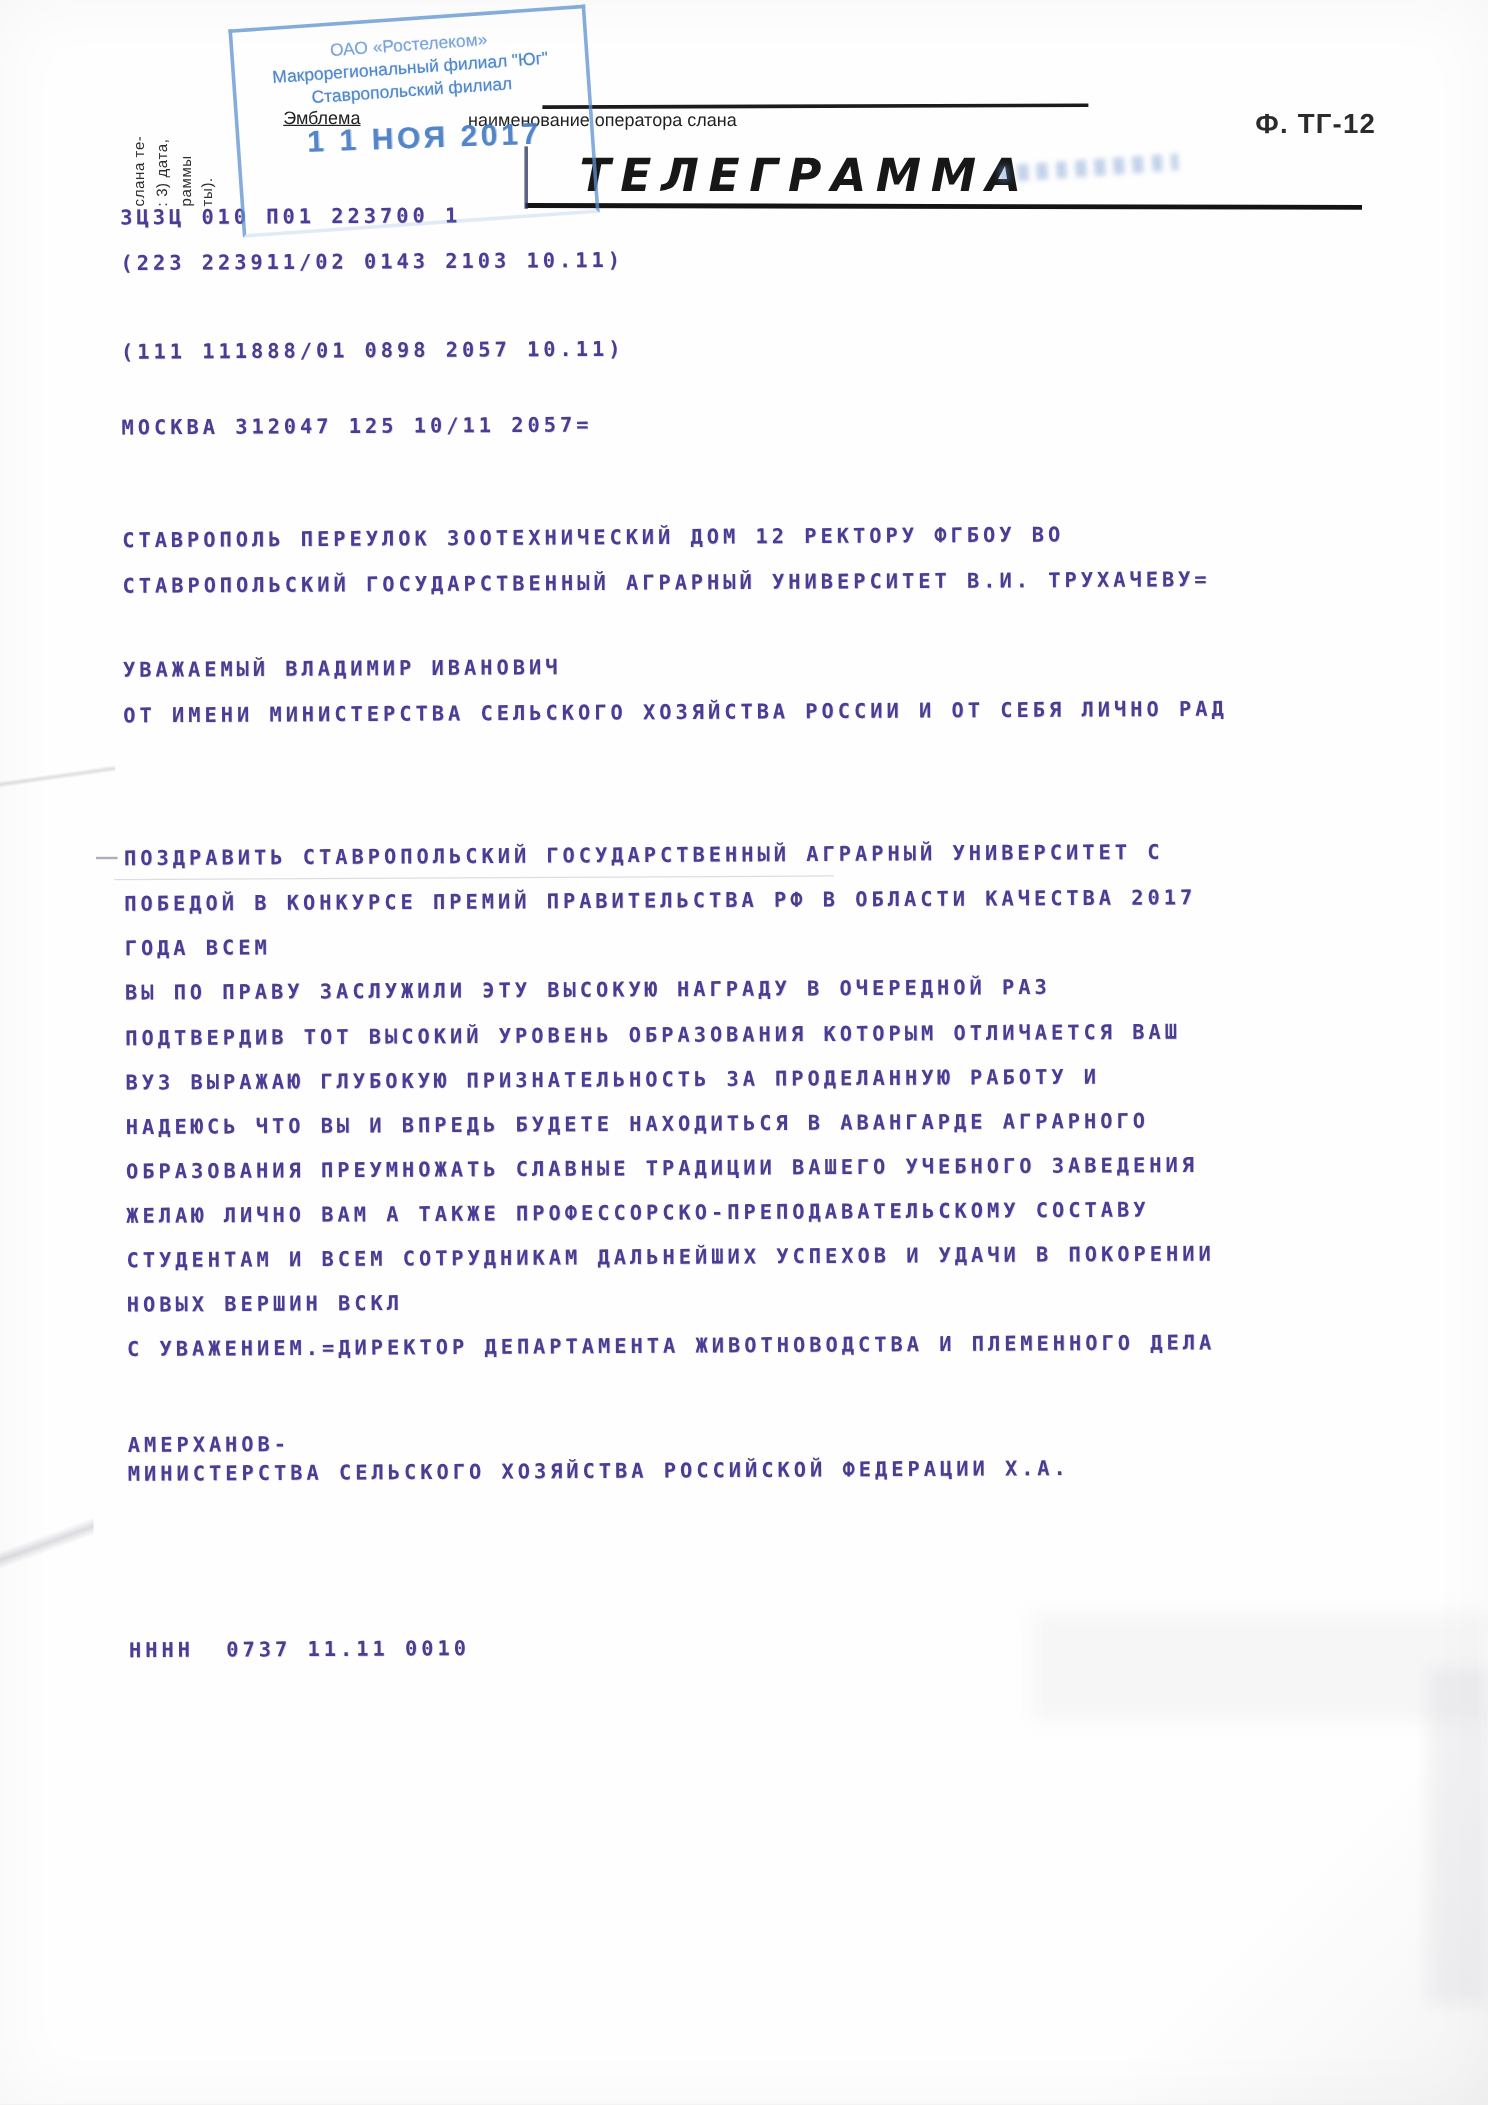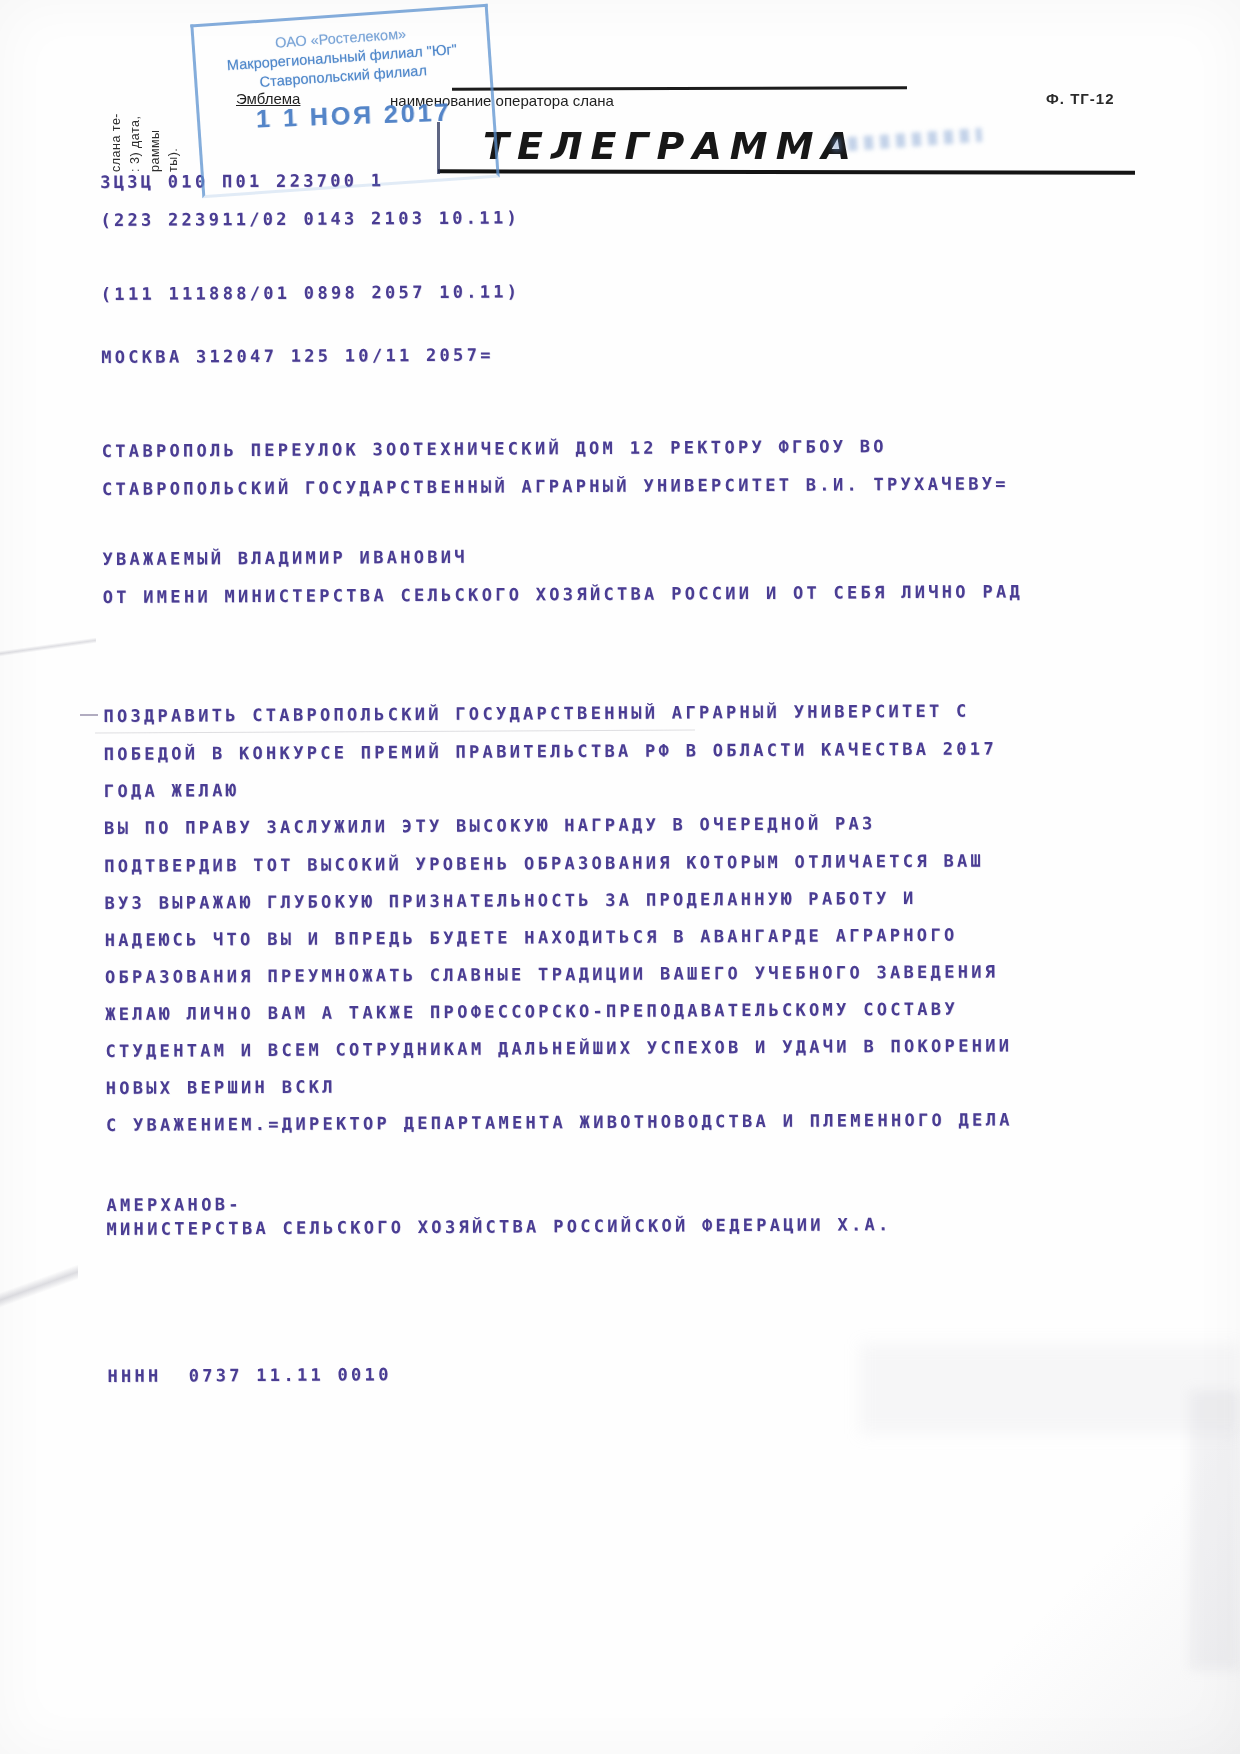--- a/index.html
+++ b/index.html
@@ -9,21 +9,21 @@
     margin:0 auto;
     background:#fefefe;
     overflow:hidden;
     font-family:"Liberation Sans", sans-serif;
     box-shadow: inset 0 0 60px rgba(0,0,0,0.035);
   }
 
   
   .form-code{
     position:absolute;left:1046px;top:90px;
-    font-size:15px;font-weight:700;color:#2b2b2b;letter-spacing:1px;
+    font-size:23px;font-weight:700;color:#2b2b2b;letter-spacing:1px;
   }
   .emblem-label{
     position:absolute;left:236px;top:90px;
     font-size:15px;color:#1f1f1f;text-decoration:underline;
   }
   .operator-label{
     position:absolute;left:390px;top:92px;
     font-size:15px;color:#1f1f1f;
   }
   .operator-rule{
@@ -165,21 +165,21 @@
     <div class="tg-line" style="top:172px">ЗЦЗЦ 010 П01 223700 1</div>
     <div class="tg-line" style="top:210px">(223 223911/02 0143 2103 10.11)</div>
     <div class="tg-line" style="top:284px">(111 111888/01 0898 2057 10.11)</div>
     <div class="tg-line" style="top:347px">МОСКВА 312047 125 10/11 2057=</div>
     <div class="tg-line" style="top:441px">СТАВРОПОЛЬ ПЕРЕУЛОК ЗООТЕХНИЧЕСКИЙ ДОМ 12 РЕКТОРУ ФГБОУ ВО</div>
     <div class="tg-line" style="top:479px">СТАВРОПОЛЬСКИЙ ГОСУДАРСТВЕННЫЙ АГРАРНЫЙ УНИВЕРСИТЕТ В.И. ТРУХАЧЕВУ=</div>
     <div class="tg-line" style="top:549px">УВАЖАЕМЫЙ ВЛАДИМИР ИВАНОВИЧ</div>
     <div class="tg-line" style="top:587px">ОТ ИМЕНИ МИНИСТЕРСТВА СЕЛЬСКОГО ХОЗЯЙСТВА РОССИИ И ОТ СЕБЯ ЛИЧНО РАД</div>
     <div class="tg-line" style="top:706px">ПОЗДРАВИТЬ СТАВРОПОЛЬСКИЙ ГОСУДАРСТВЕННЫЙ АГРАРНЫЙ УНИВЕРСИТЕТ С</div>
     <div class="tg-line" style="top:744px">ПОБЕДОЙ В КОНКУРСЕ ПРЕМИЙ ПРАВИТЕЛЬСТВА РФ В ОБЛАСТИ КАЧЕСТВА 2017</div>
-    <div class="tg-line" style="top:781px">ГОДА ЖЕЛАЮ</div>
+    <div class="tg-line" style="top:781px">ГОДА ВСЕМ</div>
     <div class="tg-line" style="top:818px">ВЫ ПО ПРАВУ ЗАСЛУЖИЛИ ЭТУ ВЫСОКУЮ НАГРАДУ В ОЧЕРЕДНОЙ РАЗ</div>
     <div class="tg-line" style="top:856px">ПОДТВЕРДИВ ТОТ ВЫСОКИЙ УРОВЕНЬ ОБРАЗОВАНИЯ КОТОРЫМ ОТЛИЧАЕТСЯ ВАШ</div>
     <div class="tg-line" style="top:893px">ВУЗ ВЫРАЖАЮ ГЛУБОКУЮ ПРИЗНАТЕЛЬНОСТЬ ЗА ПРОДЕЛАННУЮ РАБОТУ И</div>
     <div class="tg-line" style="top:930px">НАДЕЮСЬ ЧТО ВЫ И ВПРЕДЬ БУДЕТЕ НАХОДИТЬСЯ В АВАНГАРДЕ АГРАРНОГО</div>
     <div class="tg-line" style="top:967px">ОБРАЗОВАНИЯ ПРЕУМНОЖАТЬ СЛАВНЫЕ ТРАДИЦИИ ВАШЕГО УЧЕБНОГО ЗАВЕДЕНИЯ</div>
     <div class="tg-line" style="top:1004px">ЖЕЛАЮ ЛИЧНО ВАМ А ТАКЖЕ ПРОФЕССОРСКО-ПРЕПОДАВАТЕЛЬСКОМУ СОСТАВУ</div>
     <div class="tg-line" style="top:1041px">СТУДЕНТАМ И ВСЕМ СОТРУДНИКАМ ДАЛЬНЕЙШИХ УСПЕХОВ И УДАЧИ В ПОКОРЕНИИ</div>
     <div class="tg-line" style="top:1078px">НОВЫХ ВЕРШИН ВСКЛ</div>
     <div class="tg-line" style="top:1115px">С УВАЖЕНИЕМ.=ДИРЕКТОР ДЕПАРТАМЕНТА ЖИВОТНОВОДСТВА И ПЛЕМЕННОГО ДЕЛА</div>
     <div class="tg-line" style="top:1219px">МИНИСТЕРСТВА СЕЛЬСКОГО ХОЗЯЙСТВА РОССИЙСКОЙ ФЕДЕРАЦИИ Х.А.</div>

